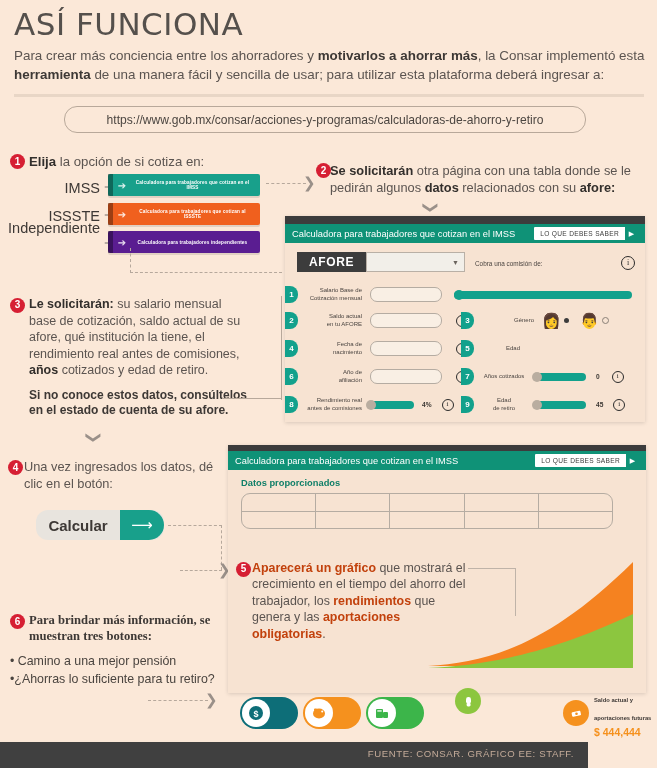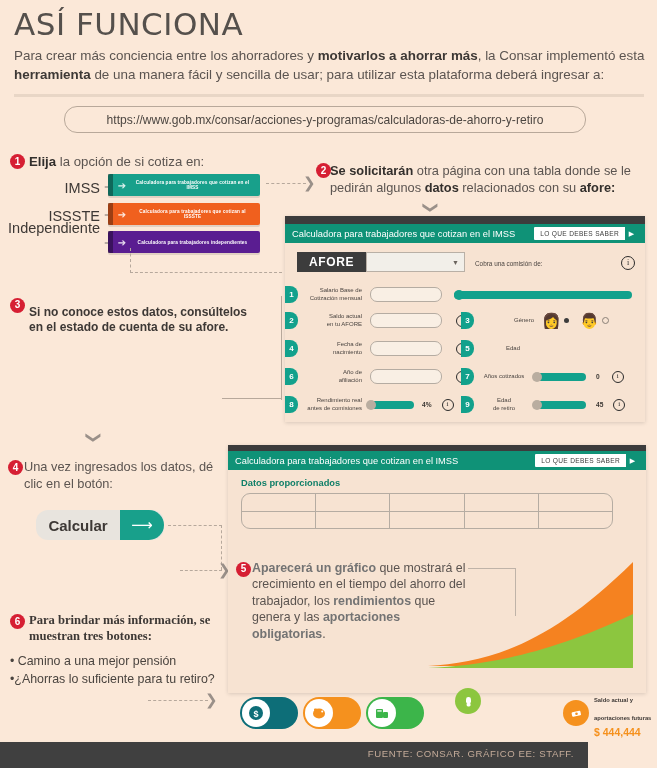--- a/index.html
+++ b/index.html
@@ -151,21 +151,21 @@
     position:absolute;left:13px;top:48px;width:370px;height:34px;
     border:1.2px solid #b5aca2;border-radius:9px;display:flex;overflow:hidden;
   }
   .dp-table .col{flex:1;border-right:1.2px solid #b5aca2;display:flex;flex-direction:column;}
   .dp-table .col:last-child{border-right:none;}
   .dp-table .cell{flex:1;border-bottom:1.2px solid #b5aca2;}
   .dp-table .cell:last-child{border-bottom:none;}
 
   
   .s5{position:absolute;left:252px;top:560px;width:215px;font-size:12.4px;line-height:16.4px;color:#5b5450;}
-  .s5 b{font-weight:bold;color:#737373;}
+  .s5 b{font-weight:bold;color:#c2410c;}
   .s5 .stepnum{position:absolute;left:-16px;top:2px;}
 
   
   .s6{position:absolute;left:10px;top:612px;width:230px;font-size:12.6px;line-height:16px;color:#3d3835;}
   .s6 .stepnum{position:absolute;left:0;top:2px;}
   .s6 .hd{margin-left:19px;font-weight:bold;font-family:Liberation Serif, serif;}
   .s6 ul{list-style:none;margin:8px 0 0 0;padding:0;font-weight:normal;color:#4a443f;font-size:12.4px;line-height:18px;}
 
   
   .pill{
@@ -331,20 +331,23 @@
       <span class="slider" style="width:52px;margin-left:6px;">
           <span class="knob" style="left:-2px;"></span>
         </span>
       <span class="sval" style="margin-left:10px;">45</span>
       <span class="ico-i" style="margin-left:10px;">i</span>
     </div>
   </div>
 
   <div class="s3">
     <span class="stepnum">3</span>
+    <div class="body">
+      <b>Le solicitarán:</b><span> su salario mensual base de cotización, saldo actual de su afore, qué institución la tiene, el rendimiento real antes de comisiones, </span><b>años</b><span> cotizados y edad de retiro.</span>
+    </div>
     <div class="sub">Si no conoce estos datos, consúltelos en el estado de cuenta de su afore.</div>
   </div>
 
   <div class="dash-h" style="left:222px;top:398px;width:60px;border-top-style:solid;border-top-color:#b7a89b;"></div>
   <div class="dash-v" style="left:281px;top:296px;height:104px;border-left-style:solid;border-left-color:#b7a89b;"></div>
   <div class="dash-h" style="left:130px;top:272px;width:152px;"></div>
   <div class="dash-v" style="left:130px;top:248px;height:25px;"></div>
   <div class="chev" style="left:88px;top:430px;transform:rotate(90deg);">❯</div>
 
   <div class="s4">

